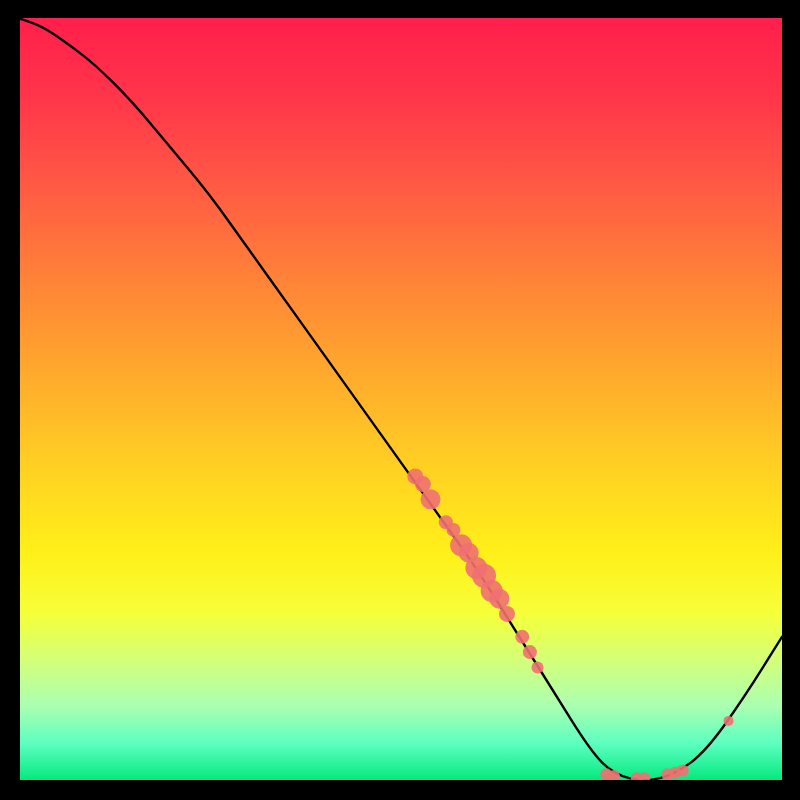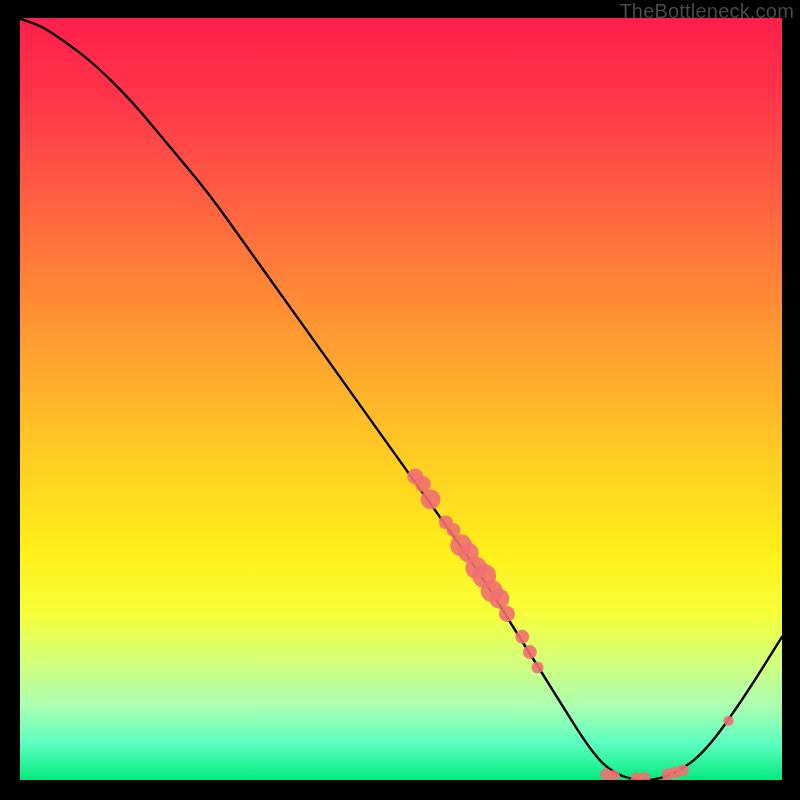--- a/index.html
+++ b/index.html
@@ -98,14 +98,13 @@
         <circle cx="626.48" cy="760.18" r="6" fill="#ef7070" fill-opacity="0.9"></circle>
         <circle cx="649.4" cy="756.36" r="6" fill="#ef7070" fill-opacity="0.9"></circle>
         <circle cx="657.04" cy="754.832" r="6" fill="#ef7070" fill-opacity="0.9"></circle>
         <circle cx="664.68" cy="752.54" r="6" fill="#ef7070" fill-opacity="0.9"></circle>
         <circle cx="710.52" cy="702.88" r="5" fill="#ef7070" fill-opacity="0.9"></circle>
       </g>
   </svg>
 
   <div class="border"></div>
 
-  <div class="attribution">TheBottleneck.com</div>
 </div>
 
 </body></html>

